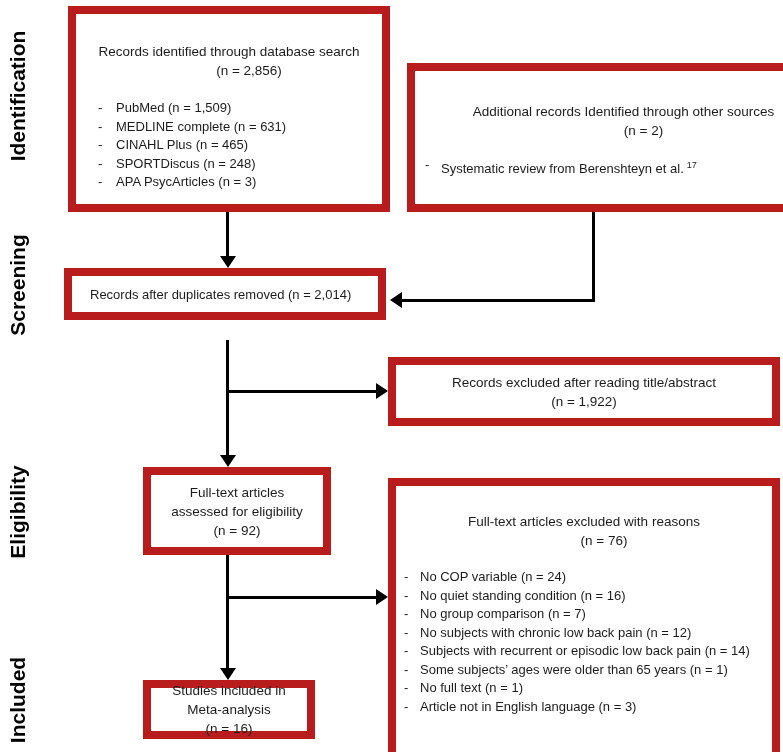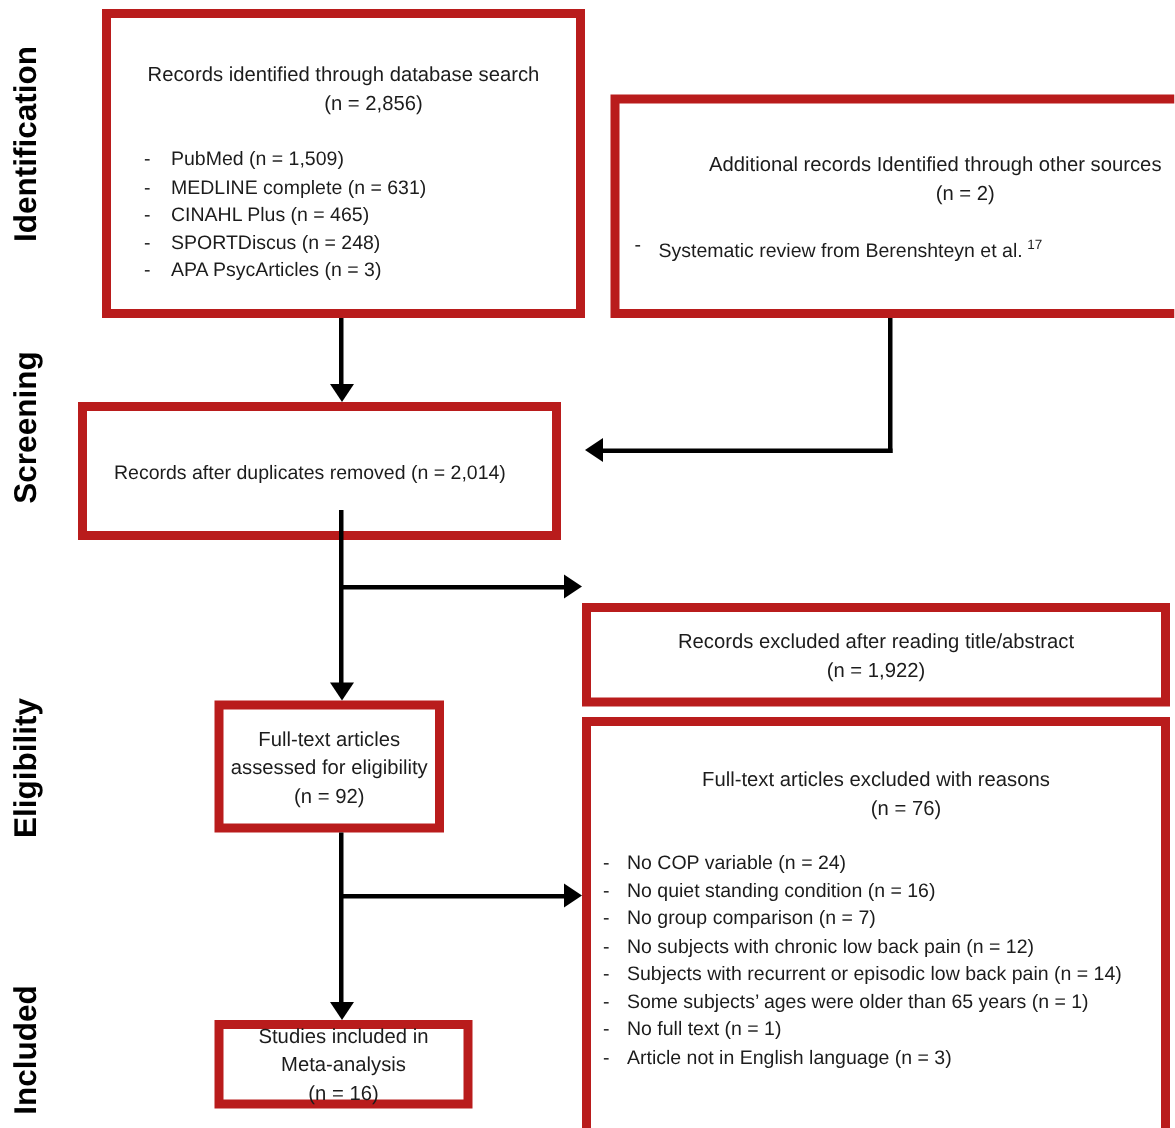--- a/index.html
+++ b/index.html
@@ -23,21 +23,21 @@
     font-size: 21px;
     font-weight: bold;
     color: #000;
     transform: rotate(-90deg);
     white-space: nowrap;
   }
 
   
   .fbox {
     position: absolute;
-    border: 6px solid #b91c1c;
+    border: 8px solid #b91c1c;
     background: #fff;
     box-sizing: border-box;
   }
   .box-title {
     text-align: center;
     font-size: 13.5px;
     line-height: 19px;
   }
   .box-count {
     text-align: center;
@@ -133,32 +133,32 @@
     <div class="box-title">Additional records Identified through other sources</div>
     <div class="box-count">(n = 2)</div>
     <ul class="dash-list" style="margin-top:16px; padding-left:10px;">
       <li>
         <span class="dash" style="flex-basis:16px;">-</span>
         <span><span>Systematic review from Berenshteyn et al.</span><sup class="ref">17</sup></span>
       </li>
     </ul>
   </div>
 
-  <div class="fbox" style="left:52px; top:268px; width:322px; height:92px; padding-left:18px;">
+  <div class="fbox" style="left:64px; top:268px; width:322px; height:52px; padding-left:18px;">
     <div class="single-line">Records after duplicates removed (n = 2,014)</div>
   </div>
 
-  <div class="fbox" style="left:388px; top:357px; width:392px; height:69px;margin-top:45px;">
+  <div class="fbox" style="left:388px; top:357px; width:392px; height:69px;">
     <div class="center-lines">
       <div>Records excluded after reading title/abstract</div>
       <div>(n = 1,922)</div>
     </div>
   </div>
 
-  <div class="fbox" style="left:143px; top:467px; width:153px; height:88px;">
+  <div class="fbox" style="left:143px; top:467px; width:188px; height:88px;">
     <div class="center-lines">
       <div>Full-text articles</div>
       <div>assessed for eligibility</div>
       <div>(n = 92)</div>
     </div>
   </div>
 
   <div class="fbox" style="left:388px; top:478px; width:392px; height:288px; padding-top:26px;">
     <div class="box-title">Full-text articles excluded with reasons</div>
     <div class="box-count">(n = 76)</div>

